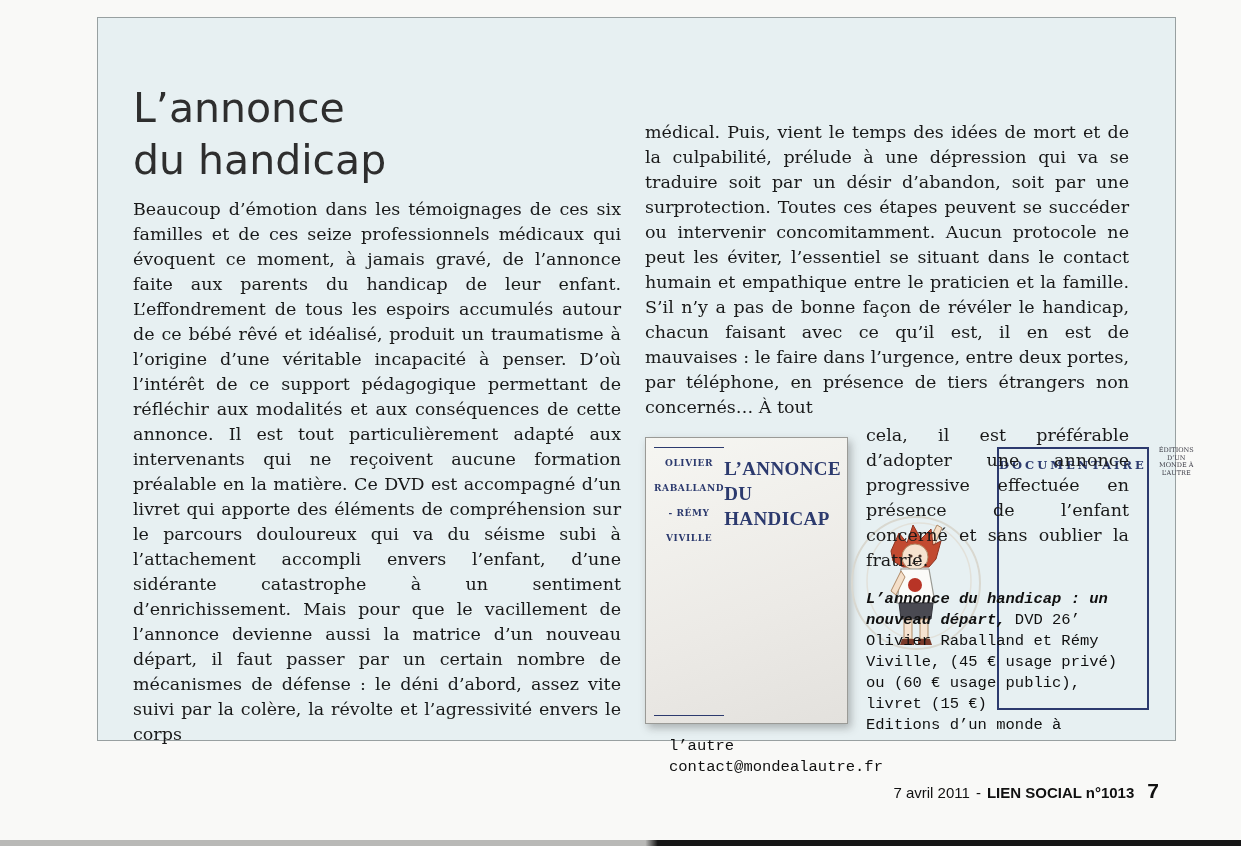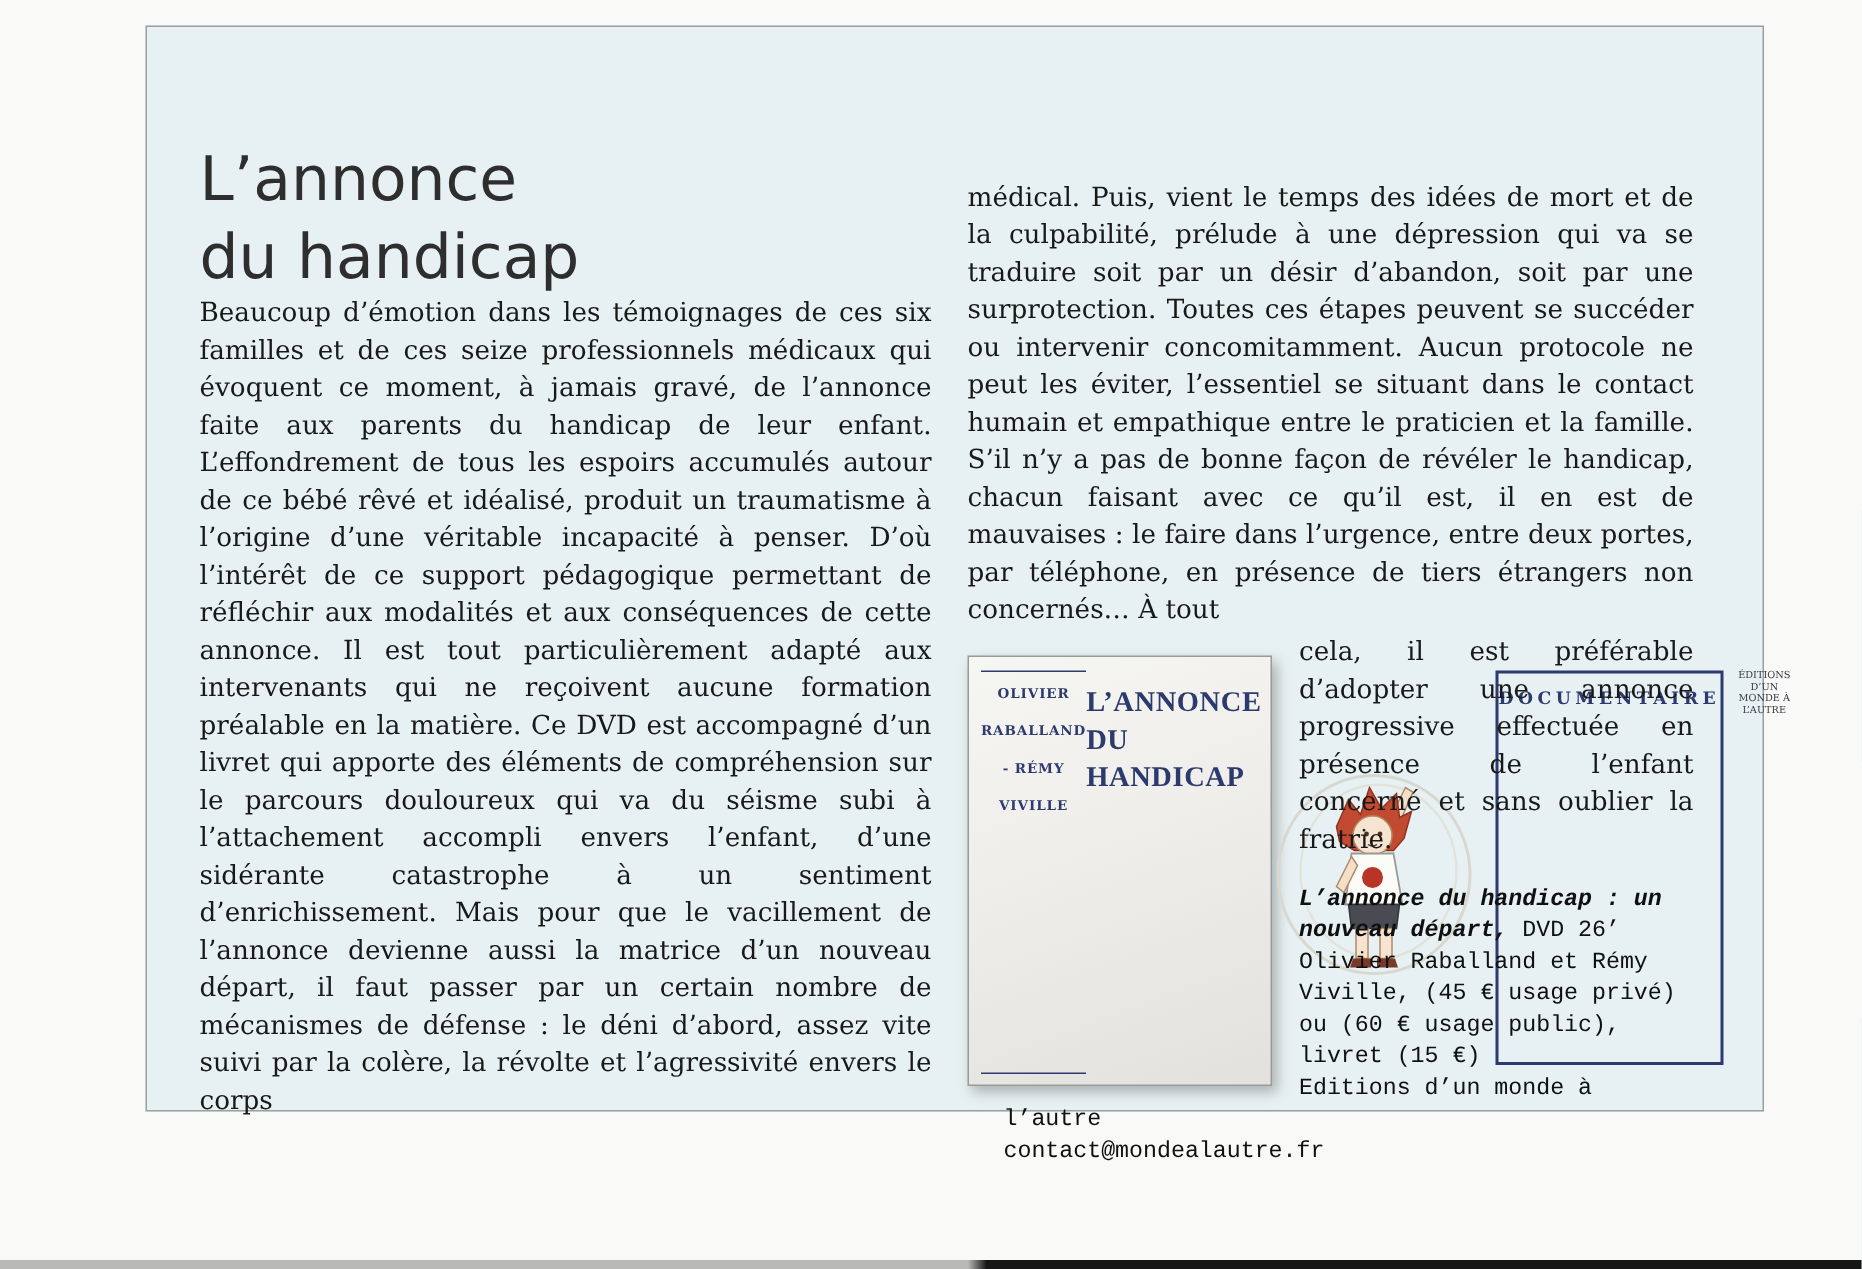--- a/index.html
+++ b/index.html
@@ -24,21 +24,21 @@
   }
 
   .section-label{
     position:absolute;top:40px;right:113px;
     color:var(--accent,#d94a1c);
     font-family:"Liberation Sans",sans-serif;
     font-weight:bold;font-size:31px;letter-spacing:.5px;
   }
 
   .title{
-    position:absolute;left:133px;top:93px;
+    position:absolute;left:133px;top:82px;
     font-family:"DejaVu Sans",sans-serif;
     font-weight:normal;color:#2e2e2e;
     font-size:41px;line-height:52px;letter-spacing:0;
   }
 
   .bodytext{
     font-family:"DejaVu Serif",serif;
     font-size:17.5px;line-height:25px;color:#191919;
     text-align:justify;
   }
@@ -180,16 +180,22 @@
 
       <div class="caption">
         <span class="cap-title">L’annonce du handicap : un nouveau départ,</span><span> DVD 26’ Olivier Raballand et Rémy Viville, (45 € usage privé) ou (60 € usage public), livret (15 €)</span>
         <div class="cap-line">Editions d’un monde à l’autre</div>
         <div class="cap-line">contact@mondealautre.fr</div>
       </div>
 
     </div>
   </div>
 
+  <div class="footer">
+    <span>7 avril 2011</span>
+    <span>-</span>
+    <span class="mag">LIEN SOCIAL n°1013</span>
+    <span class="pagenum">7</span>
+  </div>
 
   <div class="scan-strip"></div>
 
 </div>
 
 </body></html>

